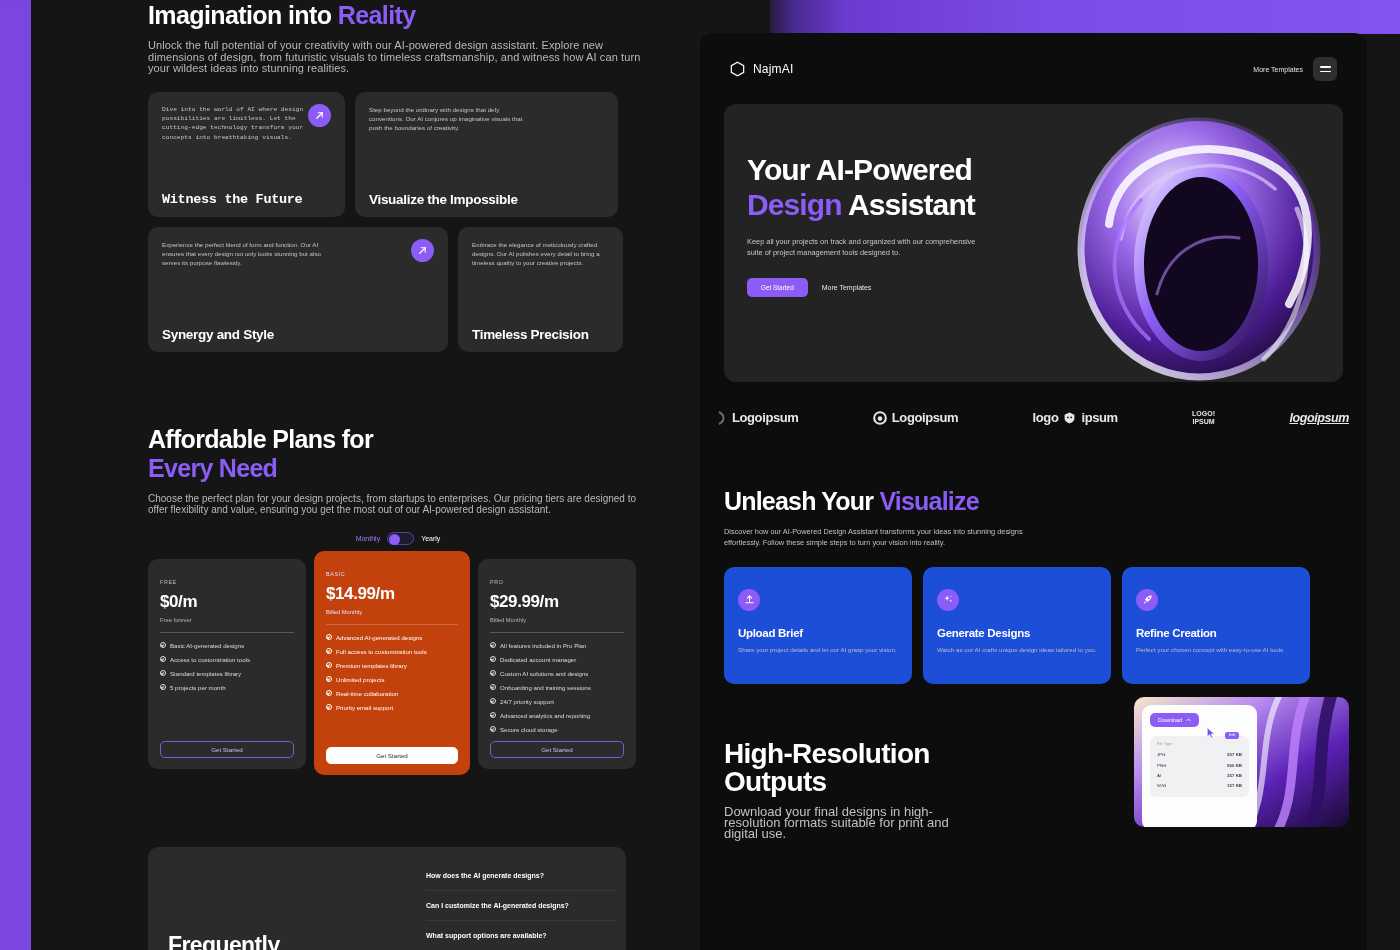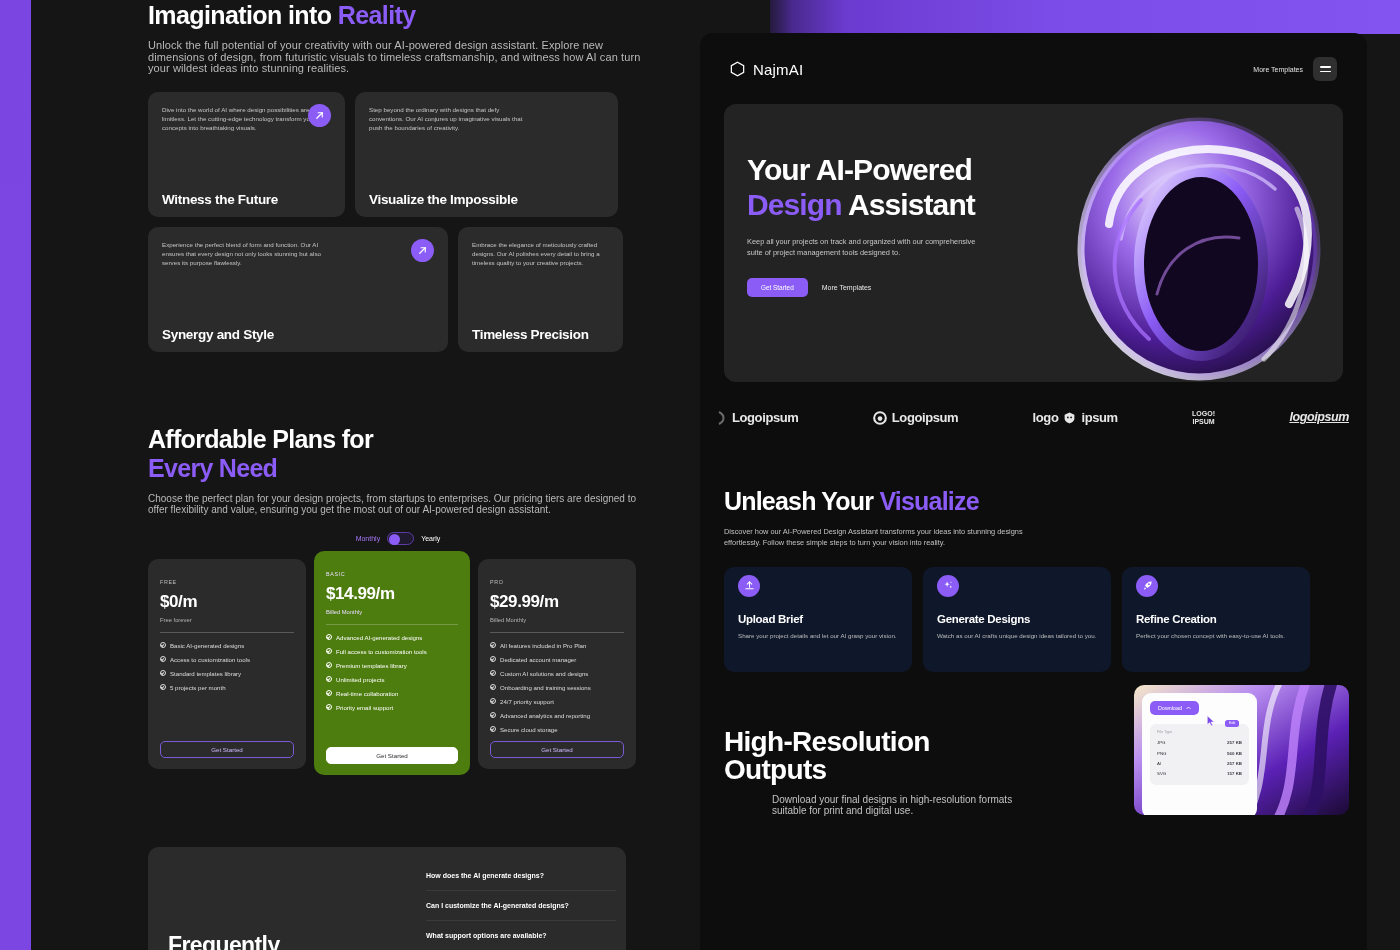--- a/index.html
+++ b/index.html
@@ -45,21 +45,21 @@
   }
   .feat-card .blurb { font-size: 6.2px; line-height: 9.4px; color: #c6c6c6; max-width: 165px; }
   .feat-card .ftitle { position: absolute; left: 14px; bottom: 10px; font-size: 13.5px; font-weight: bold; letter-spacing: -0.3px; }
   .arrow-btn {
     position: absolute; right: 14px; top: 12px; width: 23px; height: 23px; border-radius: 50%;
     background: #8b5cf6; display: flex; align-items: center; justify-content: center;
     border: none; cursor: pointer;
   }
   .arrow-btn svg { width: 11px; height: 11px; }
 
-  .row1 .c1 { width: 197px; }
+  .row1 .c1 { width: 197px; font-family: Liberation Mono, monospace; }
   .row1 .c2 { width: 263px; }
   .row2 { margin-top: 10px; }
   .row2 .c3 { width: 300px; }
   .row2 .c4 { width: 165px; }
 
   
   .pricing { margin-top: 73px; }
   .pricing h2 { font-size: 25px; font-weight: bold; line-height: 29px; letter-spacing: -0.7px; }
   .pricing .p-sub { font-size: 10px; line-height: 11.5px; color: #b9b9b9; margin-top: 10px; }
   .toggle-wrap { display: flex; align-items: center; justify-content: center; gap: 7px; margin-top: 16px; }
@@ -70,21 +70,21 @@
     border: 1px solid #5b3ca8; position: relative; cursor: pointer;
   }
   .toggle .knob { position: absolute; left: 1px; top: 1px; width: 11px; height: 11px; border-radius: 50%; background: #8b5cf6; }
 
   .plans { display: flex; gap: 8px; margin-top: 14px; align-items: flex-start; }
   .plan {
     background: #2b2b2b; border-radius: 10px; padding: 20px 12px 12px 12px;
     width: 158px; height: 210px; position: relative;
   }
   .plan.featured {
-    background: #4d7c0f; width: 156px; height: 224px; margin-top: -8px;
+    background: #c2410c; width: 156px; height: 224px; margin-top: -8px;
   }
   .plan .tier { font-size: 5.4px; letter-spacing: .6px; color: #bdbdbd; text-transform: uppercase; }
   .plan.featured .tier { color: #e9ddff; }
   .plan .price { font-size: 17px; font-weight: bold; margin-top: 7px; letter-spacing: -0.4px; }
   .plan .billed { font-size: 5.8px; color: #b5b5b5; margin-top: 5px; }
   .plan.featured .billed { color: #eadcff; }
   .plan .divider { height: 1px; background: rgba(255,255,255,.22); margin: 9px 0 9px; }
   .plan ul { list-style: none; }
   .plan li { font-size: 6.1px; color: #ddd; display: flex; align-items: center; gap: 4px; margin-bottom: 7px; }
   .plan.featured li { color: #fff; }
@@ -107,62 +107,62 @@
   .faq-q { font-size: 7px; font-weight: bold; padding: 11px 0; border-bottom: 1px solid #3a3a3a; cursor: pointer; }
 
   
   .right-window {
     position: absolute; left: 700px; top: 33px; width: 667px; height: 917px;
     background: #0d0d0d; border-radius: 13px 13px 0 0; overflow: hidden;
   }
   .rw-header { display: flex; align-items: center; justify-content: space-between; padding: 24px 30px 0 30px; }
   .brand { display: flex; align-items: center; gap: 8px; }
   .brand svg { width: 15px; height: 16px; }
-  .brand-name { font-size: 15px; font-weight: 500; letter-spacing: .2px; }
+  .brand-name { font-size: 12px; font-weight: 500; letter-spacing: .2px; }
   .hdr-right { display: flex; align-items: center; gap: 10px; }
   .more-templates { font-size: 7px; color: #e4e4e4; cursor: pointer; }
   .burger { width: 24px; height: 24px; border-radius: 6px; background: #2f2f2f; display: flex; flex-direction: column; align-items: center; justify-content: center; gap: 3px; cursor: pointer; }
   .burger span { display: block; width: 11px; height: 1.6px; background: #fff; border-radius: 2px; }
 
   
   .hero {
     margin: 23px 24px 0 24px; height: 278px; background: #232323; border-radius: 12px;
     position: relative; overflow: hidden;
   }
   .hero-copy { position: absolute; left: 23px; top: 48px; width: 330px; }
   .hero h1 { font-size: 30px; font-weight: bold; line-height: 35px; letter-spacing: -0.9px; }
   .hero p { font-size: 7.4px; line-height: 11.4px; color: #c8c8c8; margin-top: 14px; width: 235px; }
   .hero-actions { display: flex; align-items: center; gap: 14px; margin-top: 19px; }
   .btn-primary { background: #8b5cf6; border: none; border-radius: 5px; padding: 6px 14px; color: #fff; font-size: 6.4px; cursor: pointer; font-family: inherit; }
   .link-more { font-size: 7px; color: #e7e7e7; cursor: pointer; }
   .torus { position: absolute; right: -6px; top: 0; width: 300px; height: 278px; }
 
   
-  .logos { display: flex; align-items: flex-start; justify-content: space-between; padding: 28px 18px 0 18px; }
+  .logos { display: flex; align-items: center; justify-content: space-between; padding: 28px 18px 0 18px; }
   .logo-item { opacity: .9; display: flex; align-items: center; gap: 5px; }
   .logo-text { font-size: 13px; font-weight: bold; letter-spacing: -0.4px; }
   .logo-text.light { font-weight: bold; }
   .logo-small { font-size: 7px; font-weight: bold; line-height: 7.5px; text-align: center; }
   .logo-ital { font-size: 12.5px; font-weight: bold; font-style: italic; text-decoration: underline; letter-spacing: -0.4px;}
 
   
   .creativity { padding: 62px 24px 0 24px; }
   .creativity h2 { font-size: 25px; font-weight: bold; letter-spacing: -0.8px; }
   .creativity p { font-size: 7.4px; line-height: 11.4px; color: #c2c2c2; margin-top: 10px; width: 330px; }
   .steps { display: flex; gap: 11px; margin-top: 18px; }
-  .step { background: #0f172a; border-radius: 10px; width: 188px; height: 105px; padding: 8px 14px; }
+  .step { background: #1d4ed8; border-radius: 10px; width: 188px; height: 117px; padding: 22px 14px; }
   .step .ic { width: 22px; height: 22px; border-radius: 50%; background: #8b5cf6; display: flex; align-items: center; justify-content: center; }
   .step .ic svg { width: 11px; height: 11px; }
   .step h3 { font-size: 11.5px; font-weight: bold; margin-top: 16px; letter-spacing: -0.3px; }
   .step p { font-size: 6.2px; line-height: 9.4px; color: #bdbdbd; margin-top: 6px; }
 
   
   .highres { padding: 56px 24px 0 24px; position: relative; }
   .highres h2 { font-size: 28px; font-weight: bold; line-height: 28px; letter-spacing: -0.7px; }
-  .highres p { font-size: 10px; line-height: 11.2px; color: #c2c2c2; margin-top: 10px; width: 260px; margin-left: 48px; }
+  .highres p { font-size: 13px; line-height: 11.2px; color: #c2c2c2; margin-top: 10px; width: 260px; }
   .hr-visual {
     position: absolute; right: 18px; top: 13px; width: 215px; height: 130px;
     border-radius: 10px; overflow: hidden;
   }
   .download-card {
     position: absolute; left: 8px; top: 8px; width: 115px; height: 125px;
     background: #fdfdfd; border-radius: 9px; padding: 8px;
   }
   .dl-btn {
     background: #8b5cf6; color: #fff; border-radius: 5px; border: none;

